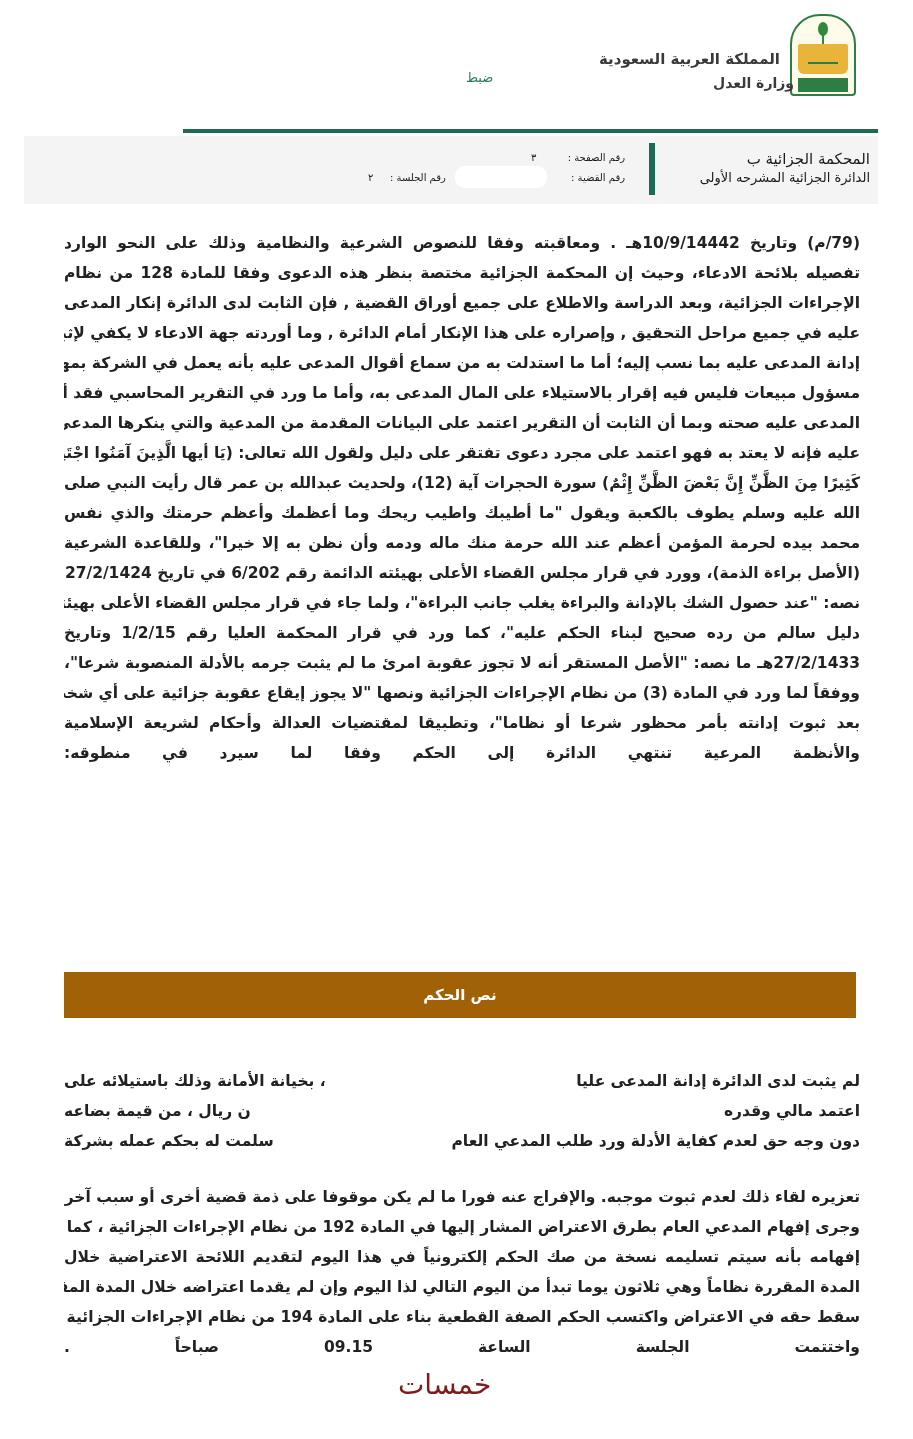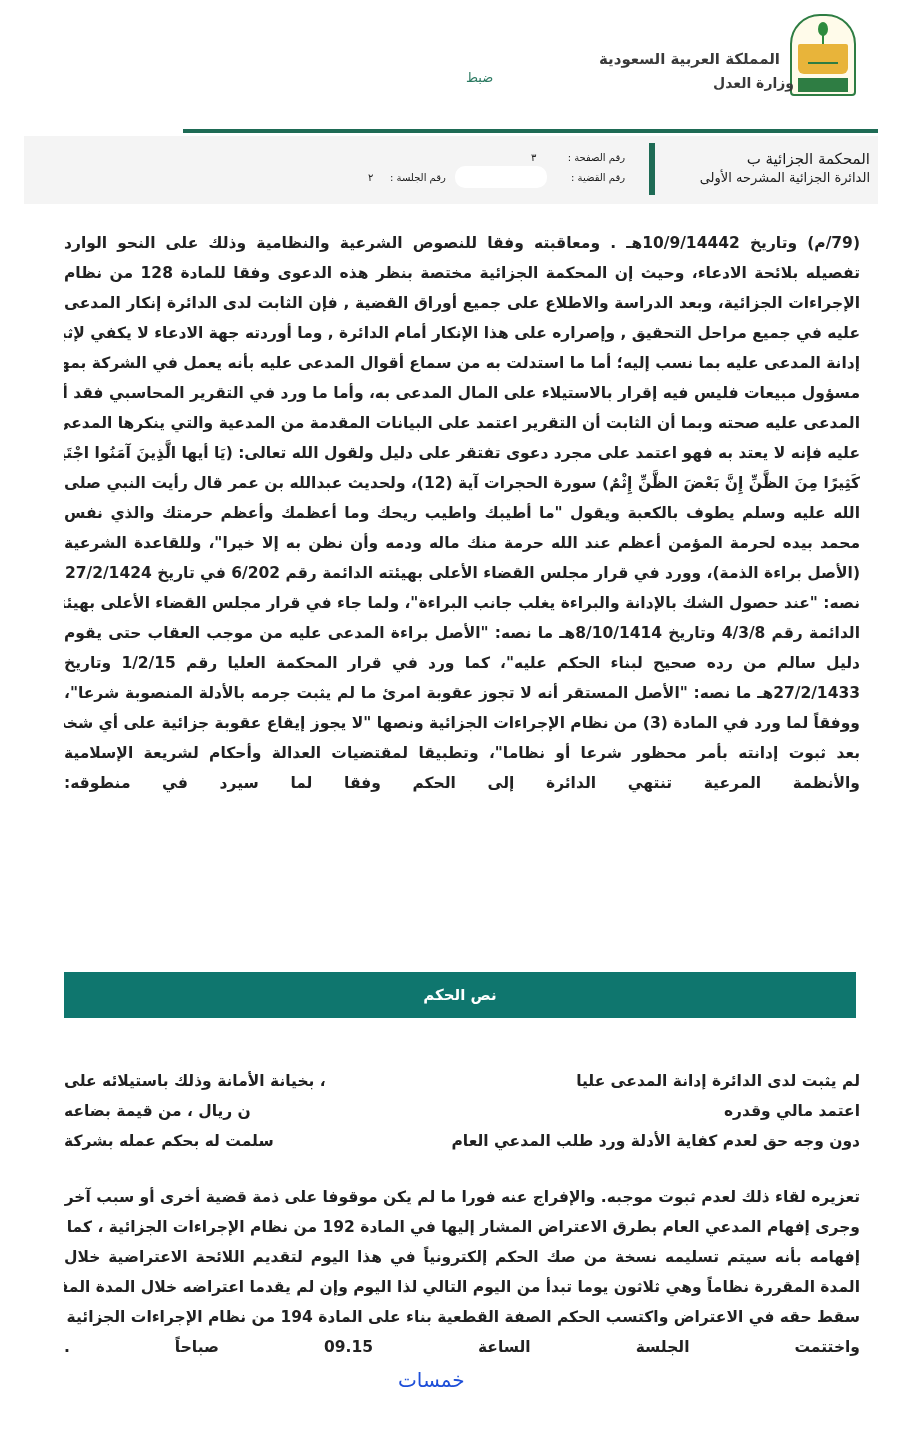--- a/index.html
+++ b/index.html
@@ -31,24 +31,24 @@
   .case-label { position: absolute; right: 288px; top: 172px; font-size: 10px; direction: rtl; margin-left: 40px; }
   .case-redact { position: absolute; left: 455px; top: 166px; width: 92px; height: 22px; background: #ffffff; border-radius: 10px; }
   .sess-label { position: absolute; left: 390px; top: 172px; font-size: 10px; direction: rtl; }
   .sess-val { position: absolute; left: 368px; top: 172px; font-size: 10px; }
   .body-text {
     position: absolute; left: 64px; width: 796px; direction: rtl; text-align: justify; text-align-last: justify;
     font-size: 15.5px; line-height: 30px; font-weight: bold; color: #222;
   }
   .body-text .line { display: block; height: 30px; white-space: nowrap; overflow: hidden; }
   .verdict-bar {
-    position: absolute; left: 64px; top: 972px; width: 792px; height: 46px; background: #0f766e;
+    position: absolute; left: 64px; top: 972px; width: 792px; height: 46px; background: #a16207;
     color: #ffffff; font-size: 15px; font-weight: bold; text-align: center; line-height: 46px; direction: rtl;
   }
-  .watermark { position: absolute; left: 398px; top: 1368px; font-size: 20px; color: #1d4ed8; direction: rtl; }
+  .watermark { position: absolute; left: 398px; top: 1368px; font-size: 28px; color: #7f1d1d; direction: rtl; }
   .rtl-right { text-align: center; }
 </style>
 </head>
 <body>
 
 <div class="top">
   <div class="logo">
     <div class="palm"></div>
       <div class="trunk"></div>
       <div class="book"></div>
@@ -79,21 +79,20 @@
   <span class="line">عليه في جميع مراحل التحقيق , وإصراره على هذا الإنكار أمام الدائرة , وما أوردته جهة الادعاء لا يكفي لإثبات</span>
   <span class="line">إدانة المدعى عليه بما نسب إليه؛ أما ما استدلت به من سماع أقوال المدعى عليه بأنه يعمل في الشركة بمهنة</span>
   <span class="line">مسؤول مبيعات فليس فيه إقرار بالاستيلاء على المال المدعى به، وأما ما ورد في التقرير المحاسبي فقد أنكر</span>
   <span class="line">المدعى عليه صحته وبما أن الثابت أن التقرير اعتمد على البيانات المقدمة من المدعية والتي ينكرها المدعى</span>
   <span class="line">عليه فإنه لا يعتد به فهو اعتمد على مجرد دعوى تفتقر على دليل ولقول الله تعالى: (يَا أيها الَّذِينَ آمَنُوا اجْتَنِبُوا</span>
   <span class="line">كَثِيرًا مِنَ الظَّنِّ إِنَّ بَعْضَ الظَّنِّ إِثْمٌ) سورة الحجرات آية (12)، ولحديث عبدالله بن عمر قال رأيت النبي صلى</span>
   <span class="line">الله عليه وسلم يطوف بالكعبة ويقول "ما أطيبك واطيب ريحك وما أعظمك وأعظم حرمتك والذي نفس</span>
   <span class="line">محمد بيده لحرمة المؤمن أعظم عند الله حرمة منك ماله ودمه وأن نظن به إلا خيرا"، وللقاعدة الشرعية</span>
   <span class="line">(الأصل براءة الذمة)، وورد في قرار مجلس القضاء الأعلى بهيئته الدائمة رقم 6/202 في تاريخ 27/2/1424هـ ما</span>
   <span class="line">نصه: "عند حصول الشك بالإدانة والبراءة يغلب جانب البراءة"، ولما جاء في قرار مجلس القضاء الأعلى بهيئته</span>
-  <span class="line">الدائمة رقم 4/3/8 وتاريخ 8/10/1414هـ ما نصه: "الأصل براءة المدعى عليه من موجب العقاب حتى يقوم</span>
   <span class="line">دليل سالم من رده صحيح لبناء الحكم عليه"، كما ورد في قرار المحكمة العليا رقم 1/2/15 وتاريخ</span>
   <span class="line">27/2/1433هـ ما نصه: "الأصل المستقر أنه لا تجوز عقوبة امرئ ما لم يثبت جرمه بالأدلة المنصوبة شرعا"،</span>
   <span class="line">ووفقاً لما ورد في المادة (3) من نظام الإجراءات الجزائية ونصها "لا يجوز إيقاع عقوبة جزائية على أي شخص إلا</span>
   <span class="line">بعد ثبوت إدانته بأمر محظور شرعا أو نظاما"، وتطبيقا لمقتضيات العدالة وأحكام لشريعة الإسلامية</span>
   <span class="line rtl-right">والأنظمة المرعية تنتهي الدائرة إلى الحكم وفقا لما سيرد في منطوقه:</span>
 </div>
 
 <div class="verdict-bar">نص الحكم</div>
 
 <div class="body-text" style="top:1066px;">

